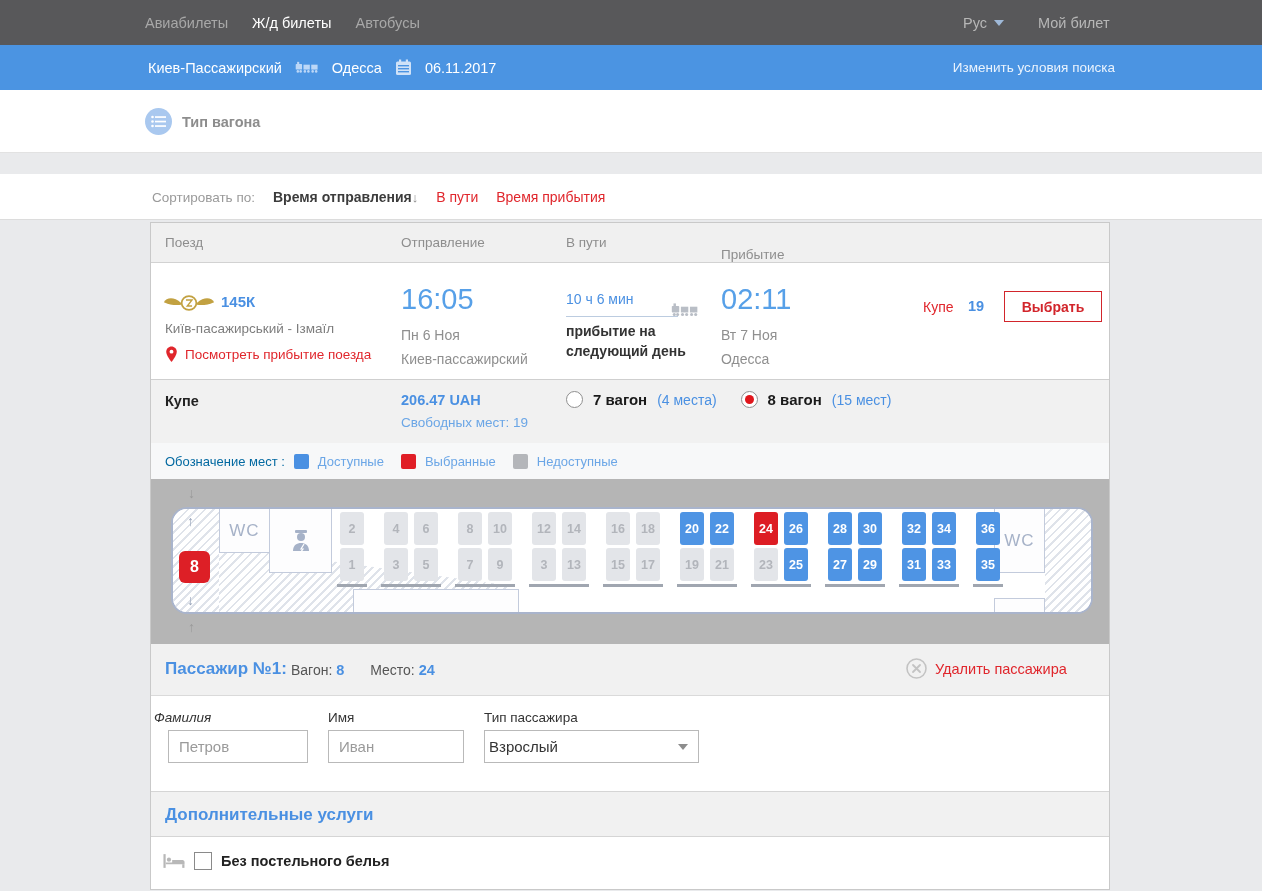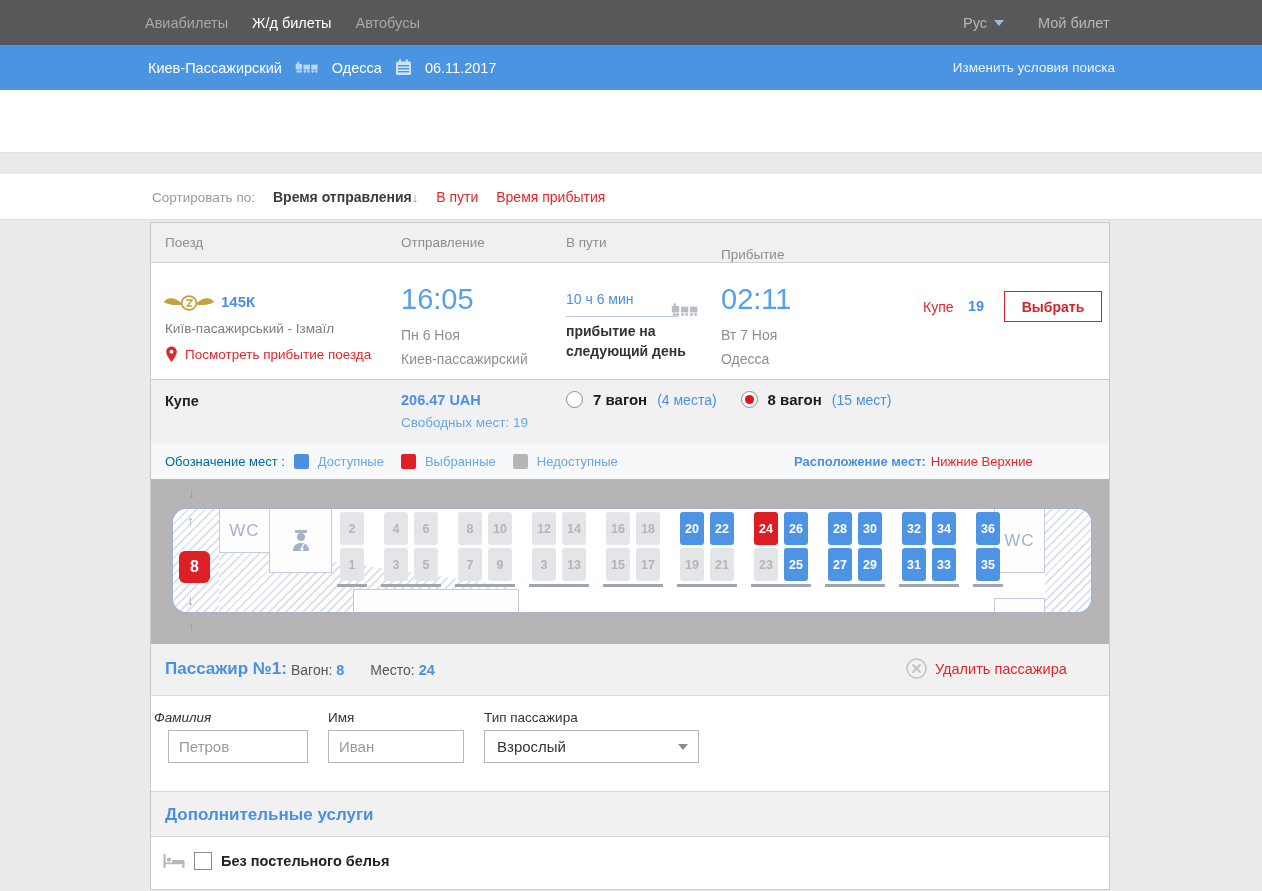--- a/index.html
+++ b/index.html
@@ -118,21 +118,21 @@
   .pass-info .sp { display:inline-block; width:22px; }
   .del-link { position:absolute; left:755px; top:14px; display:flex; align-items:center; gap:8px; cursor:pointer; }
   .del-link span { color:#e0262c; font-size:14.5px; }
 
   
   .formrow { position:relative; height:95px; background:#ffffff; }
   .flabel { position:absolute; top:14px; font-size:13.5px; color:#333333; }
   .finput { position:absolute; top:34px; height:33px; border:1px solid #b9b9b9; background:#ffffff; font-size:15px; color:#9a9a9a; padding:0 10px; font-family:"Liberation Sans",sans-serif; }
   .l1 { left:3px;font-style:italic; } .l2 { left:177px; } .l3 { left:333px; }
   .i1 { left:17px; width:140px; } .i2 { left:177px; width:136px; }
-  .fselect { position:absolute; left:333px; top:34px; width:215px; height:33px; border:1px solid #b9b9b9; background:#ffffff; display:flex; align-items:center; padding:0 12px; font-size:15px; color:#333333; cursor:pointer; }
+  .fselect { position:absolute; left:333px; top:34px; width:215px; height:33px; border:1px solid #b9b9b9; background:#ffffff; display:flex; align-items:center; padding:0 4px; font-size:15px; color:#333333; cursor:pointer; }
   .fselect .sarr { position:absolute; right:10px; width:0; height:0; border-left:5px solid transparent; border-right:5px solid transparent; border-top:6px solid #8d8d8d; }
 
   
   .srvhead { position:relative; height:46px; background:#f1f1f1; border-top:1px solid #d5d5d5; border-bottom:1px solid #d5d5d5; }
   .srvhead span { position:absolute; left:14px; top:13px; font-size:17px; font-weight:bold; color:#4a90e2; }
   .srvrow { position:relative; height:52px; background:#ffffff; }
   .srv-item { position:absolute; left:12px; top:15px; display:flex; align-items:center; gap:9px; }
   .checkbox { width:18px; height:18px; border:1.5px solid #8a8a8a; background:#ffffff; cursor:pointer; flex:none; }
   .srv-lbl { font-size:14.5px; font-weight:bold; color:#222222; }
 </style>
@@ -183,20 +183,33 @@
       </svg>
     </span>
     <span>06.11.2017</span>
   </div>
   <div class="edit">
     <span>Изменить условия поиска</span>
   </div>
 </div>
 
 <div class="filterbar">
+  <div class="filter-item f1">
+    <span class="circle-icon">
+      <svg width="15" height="13" viewBox="0 0 15 13">
+        <circle cx="1.5" cy="2" r="1.3" fill="#ffffff"></circle>
+          <rect x="4" y="1.2" width="11" height="1.7" fill="#ffffff"></rect>
+        <circle cx="1.5" cy="6.5" r="1.3" fill="#ffffff"></circle>
+          <rect x="4" y="5.7" width="11" height="1.7" fill="#ffffff"></rect>
+        <circle cx="1.5" cy="11" r="1.3" fill="#ffffff"></circle>
+          <rect x="4" y="10.2" width="11" height="1.7" fill="#ffffff"></rect>
+      </svg>
+    </span>
+    <span class="label">Тип вагона</span>
+  </div>
 </div>
 
 <div class="sortbar">
   <div class="inner">
     <span class="slabel">Сортировать по:</span>
     <span class="sactive"><span>Время отправления</span><span class="arr">↓</span></span>
     <span class="slink">В пути</span>
     <span class="slink">Время прибытия</span>
   </div>
 </div>
@@ -278,24 +291,20 @@
 
   <div class="legendrow">
     <div class="legend-left">
       <span class="legend-title">Обозначение мест :</span>
       <span class="swatch sw-av"></span>
       <span class="legend-item-lbl">Доступные</span>
       <span class="swatch sw-sel"></span>
       <span class="legend-item-lbl">Выбранные</span>
       <span class="swatch sw-un"></span>
       <span class="legend-item-lbl">Недоступные</span>
-    </div>
-    <div class="legend-right">
-      <span class="placement-lbl">Расположение мест:</span>
-      <span class="placement-opts">Нижние Верхние</span>
     </div>
   </div>
 
   <div class="maprow">
     <span class="map-arrow" style="left:37px; top:6px;">↓</span>
     <span class="map-arrow" style="left:37px; top:140px;">↑</span>
     <div class="wagon">
       <div class="nose-l hatch"></div>
       <div class="nose-r hatch"></div>
       <div class="hatch-b hatch"></div>

